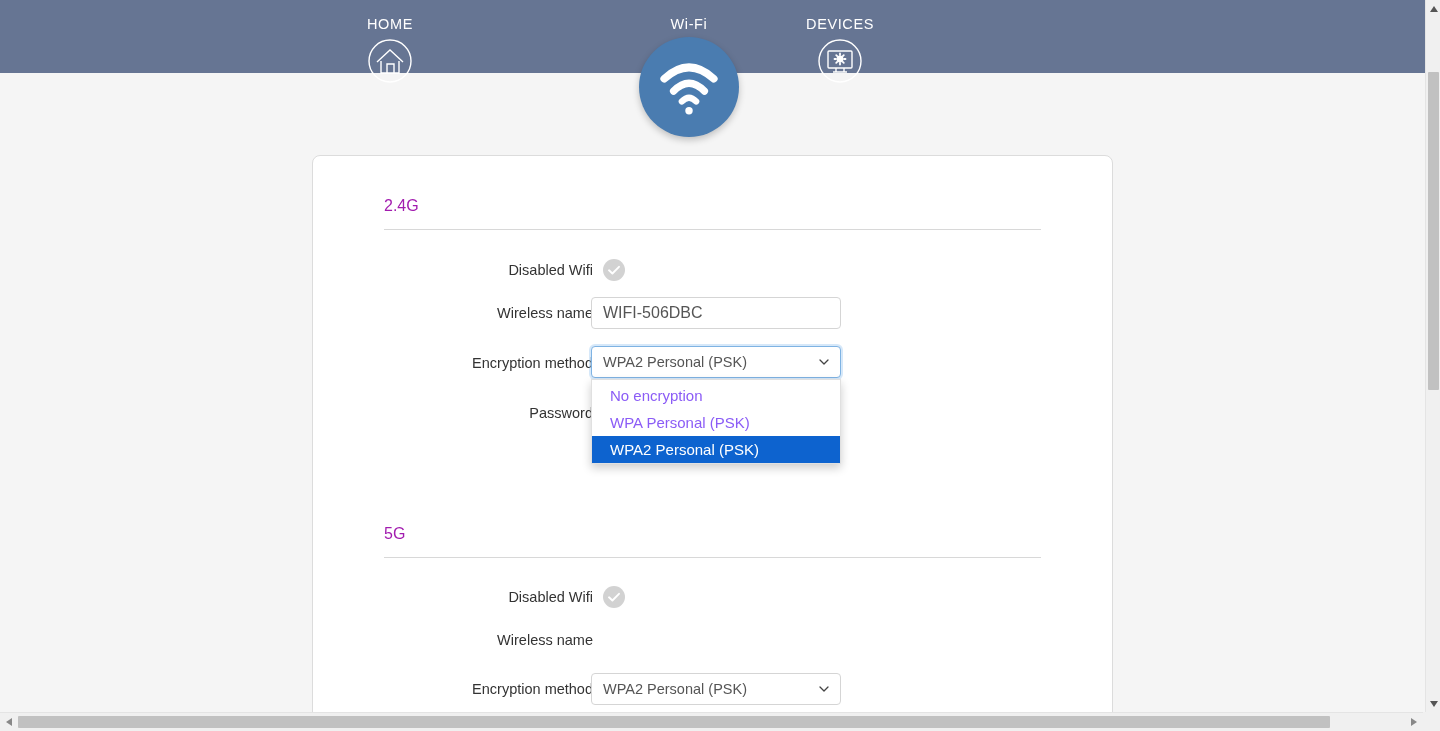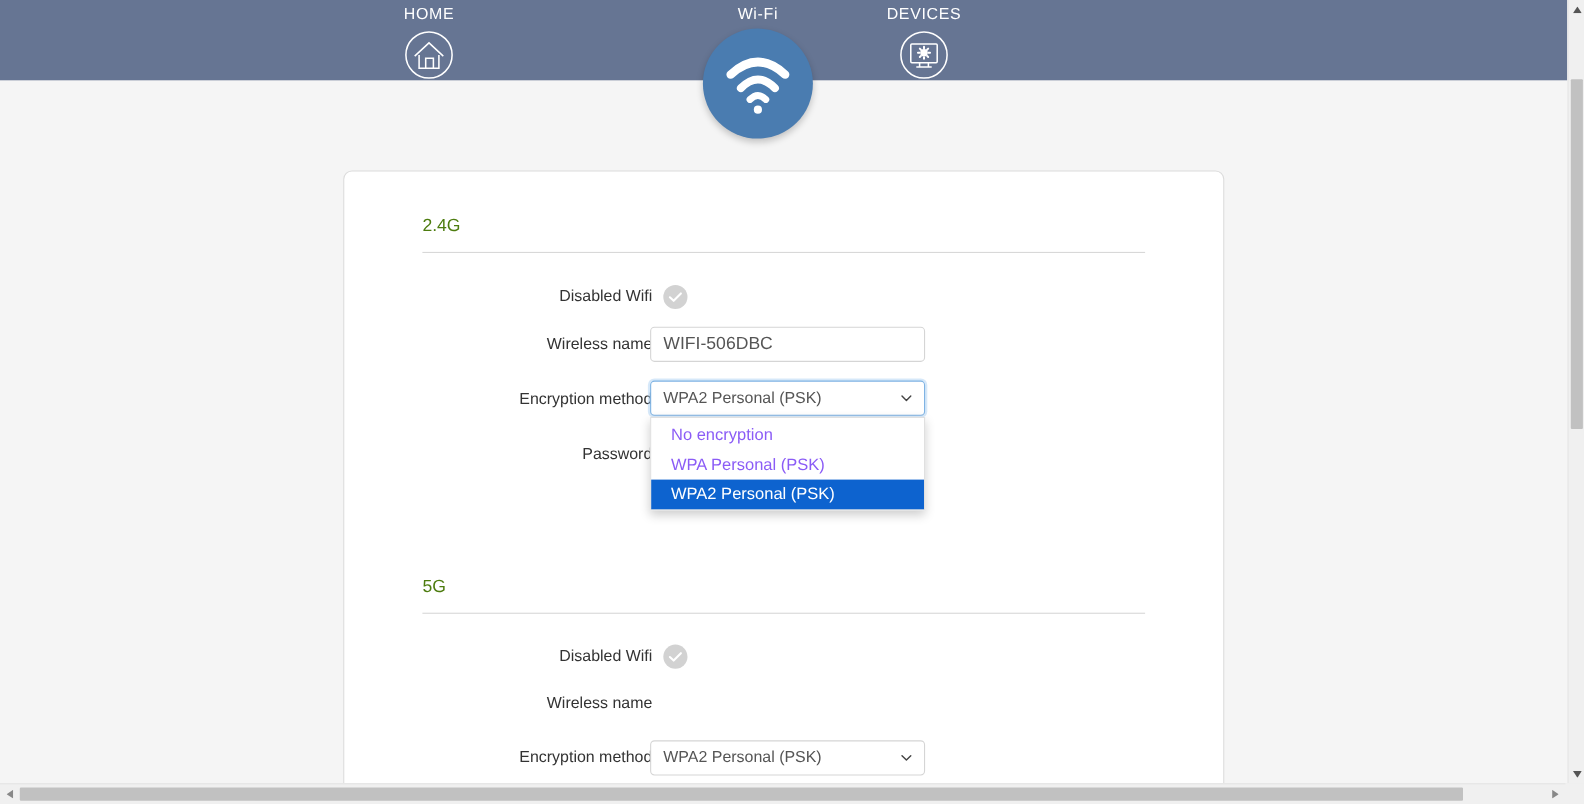--- a/index.html
+++ b/index.html
@@ -35,21 +35,21 @@
     text-align: center;
     cursor: pointer;
   }
   .nav-label {
     display: block;
     color: #ffffff;
     font-size: 14.5px;
     letter-spacing: 0.6px;
     line-height: 18px;
     padding-top: 0px;
-    margin-top: 4px;
+    margin-top: 15px;
     user-select: none;
   }
   .nav-icon-wrap {
     display: block;
     margin: 4px auto 0 auto;
     width: 48px; height: 48px;
   }
   .nav-icon-wrap svg { display: block; width: 48px; height: 48px; }
 
   
@@ -82,21 +82,21 @@
     width: 801px; height: 600px;
     background: #ffffff;
     border: 1px solid #dcdcdc;
     border-radius: 8px;
   }
 
   .section-title {
     position: absolute;
     left: 71px;
     font-size: 16px;
-    color: #4d7c0f;
+    color: #a21caf;
     font-weight: 400;
   }
   .section-rule {
     position: absolute;
     left: 71px;
     width: 657px;
     height: 1px;
     background: #d8d8d8;
   }
 

